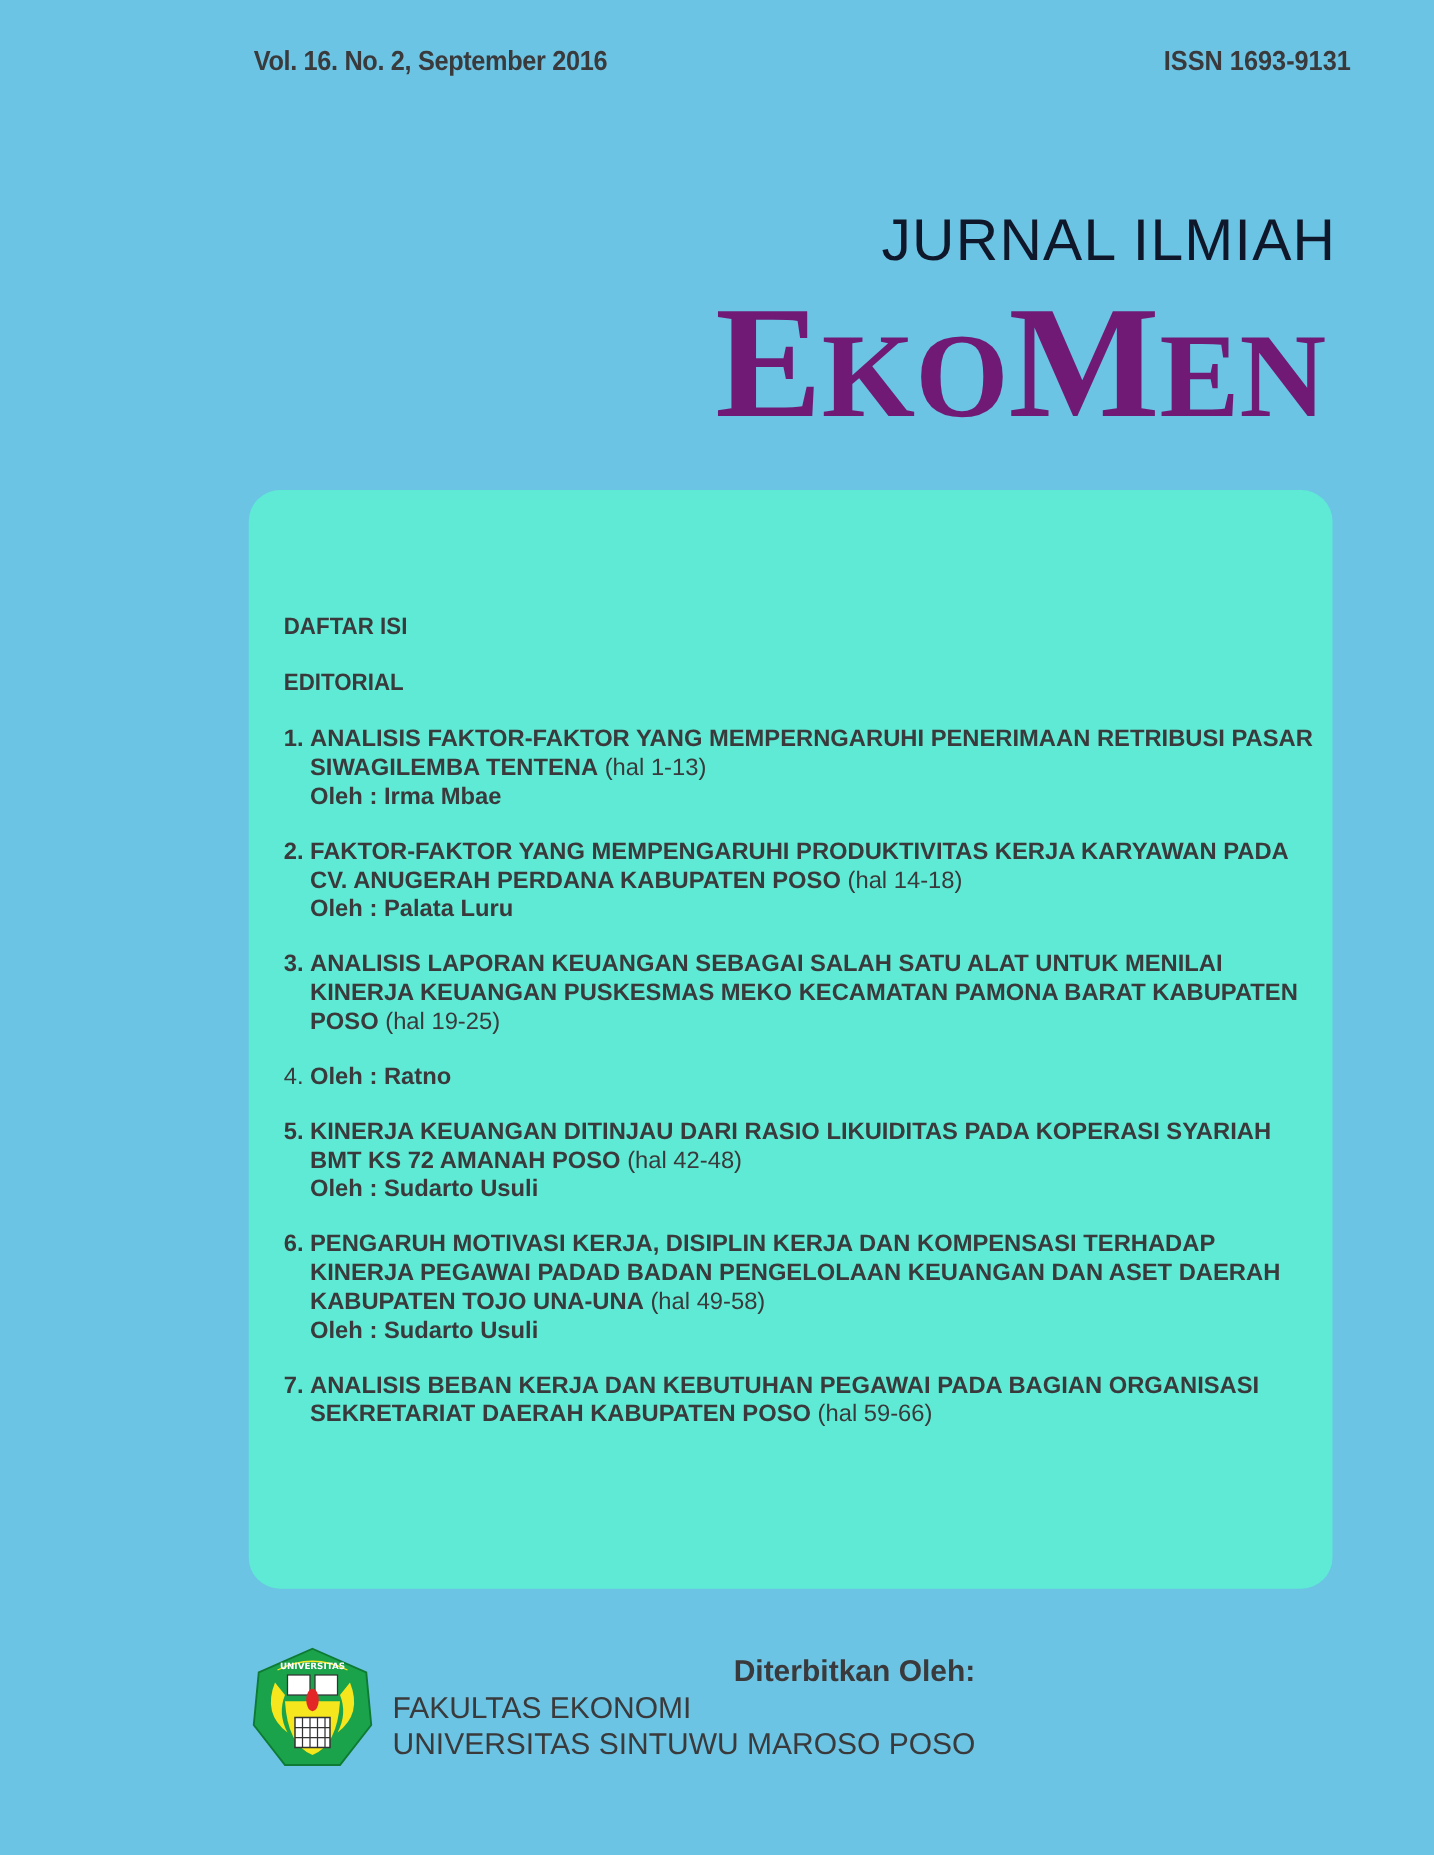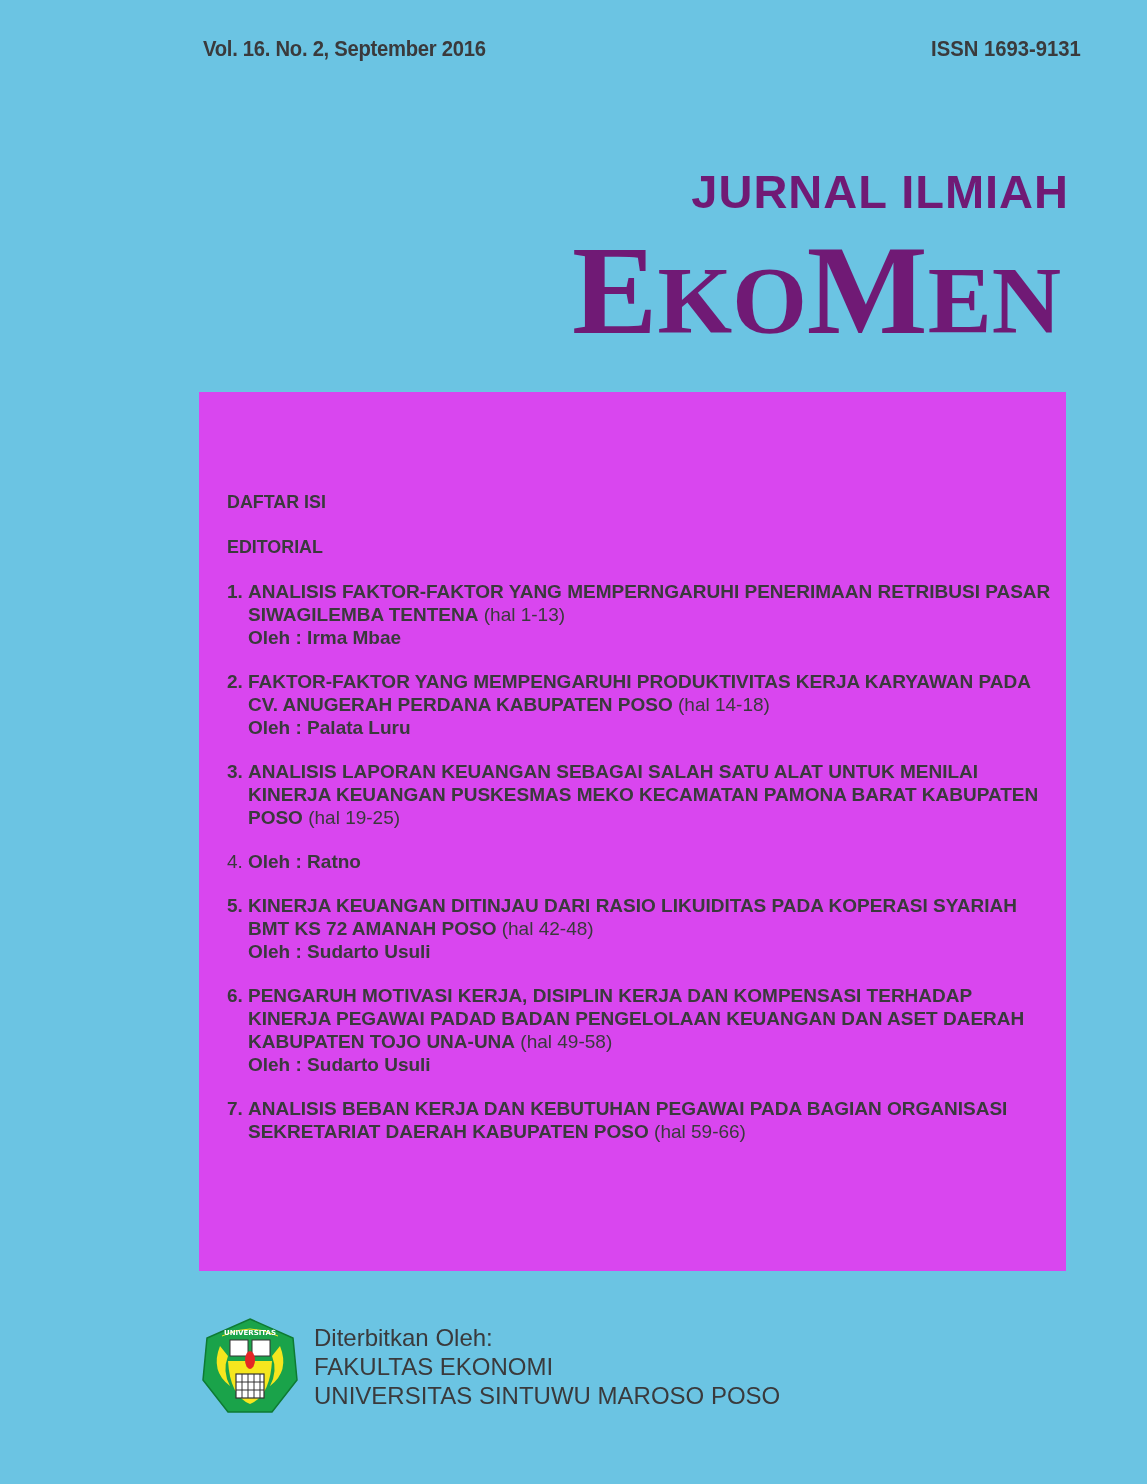--- a/index.html
+++ b/index.html
@@ -16,55 +16,56 @@
     font-size: 22px; font-weight: bold; letter-spacing: -0.3px;
     transform: scaleX(0.92); transform-origin: left center;
   }
   .top-right {
     position: absolute; right: 66px; top: 36px;
     font-size: 22px; font-weight: bold;
     transform: scaleX(0.92); transform-origin: right center;
   }
   .jurnal {
     position: absolute; right: 78px; top: 164px;
-    font-size: 47px; font-weight: bold; letter-spacing: 1px;
-    color: #701a75;
+    font-size: 47px; font-weight: normal; letter-spacing: 1px;
+    color: #0f172a;
   }
   .ekomen {
     position: absolute; right: 86px; top: 226px;
     font-family: "Liberation Serif", "DejaVu Serif", serif;
     font-weight: bold; color: #701a75;
     line-height: 1; white-space: nowrap;
   }
   .ekomen .big { font-size: 128px; }
   .ekomen .small { font-size: 96px; }
   .toc-box {
     position: absolute; left: 199px; top: 392px;
     width: 867px; height: 879px;
-    background: #d946ef;
+    background: #5eead4;
+    border-radius: 25px;
   }
   .toc {
     position: absolute; left: 28px; top: 98px; right: 10px;
     font-size: 19px; line-height: 23px;
   }
   .heading { font-weight: bold; margin-bottom: 22px; transform: scaleX(0.94); transform-origin: left; }
   .entry { display: flex; margin-bottom: 21px; }
   .entry .num { width: 21px; flex: none; }
   .entry .num.bold { font-weight: bold; }
   .entry .body { flex: 1; }
   .entry .title { font-weight: bold; }
   .entry .pages { font-weight: normal; }
   .entry .author { font-weight: bold; }
   .footer {
     position: absolute; left: 200px; top: 1316px;
     display: flex; align-items: center;
   }
   .logo { width: 100px; height: 100px; margin-right: 14px; }
   .pub { font-size: 24px; line-height: 29px; }
-  .pub .label { font-weight: normal; }
+  .pub .label { font-weight: bold; text-align: right; }
   .pub .bold { font-weight: normal; }
 </style>
 </head>
 <body>
 
 <div class="top-left">Vol. 16. No. 2, September 2016</div>
 <div class="top-right">ISSN 1693-9131</div>
 
 <div class="jurnal">JURNAL ILMIAH</div>
 <div class="ekomen">

